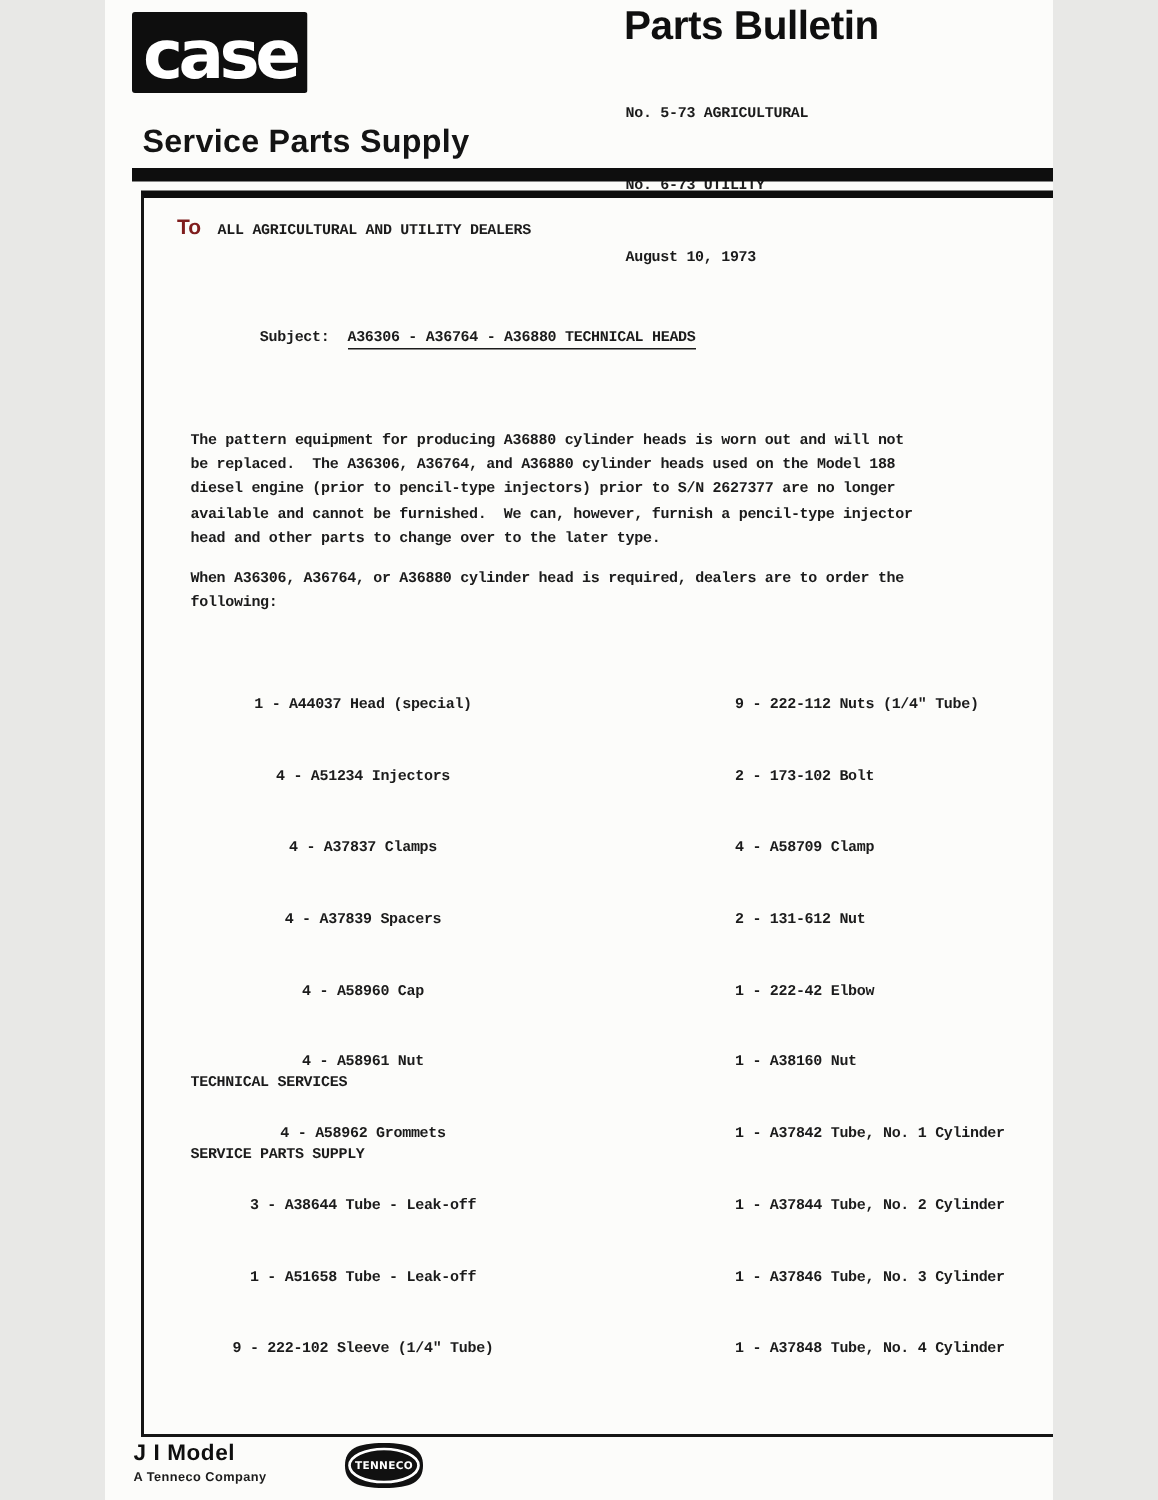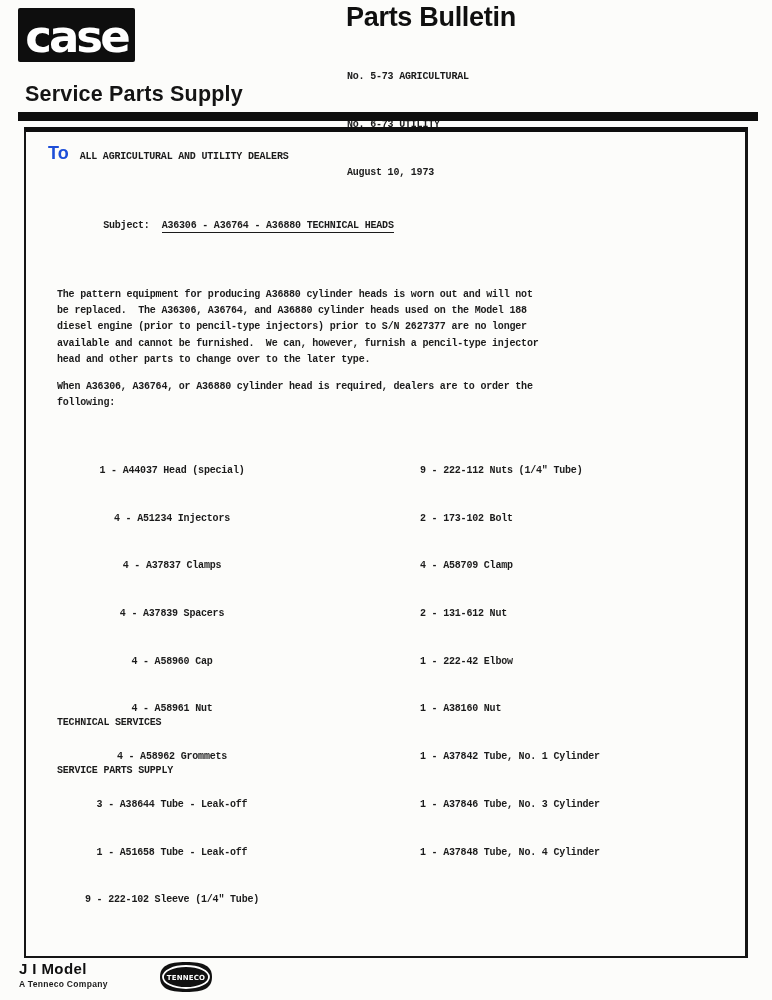--- a/index.html
+++ b/index.html
@@ -1,18 +1,18 @@
 <!DOCTYPE html>
 <html><head>
 <meta charset="utf-8">
 <style>
   html,body { margin:0; padding:0; background:#e8e8e6; }
   .page {
     position:relative;
-    width:772px; height:1000px;
+    width:632px; height:1000px;
     margin:0 auto;
     background:#fcfcfa;
     color:#1b1b1b;
     overflow:hidden;
     font-family:"Liberation Mono","DejaVu Sans Mono",monospace;
   }
   .mono {
     font-family:Liberation Mono, monospace;
     font-weight:700;
     font-size:10px;
@@ -45,21 +45,21 @@
     box-sizing:border-box;
     border-top:5px solid #0e0e0e;
     border-left:2px solid #151515;
     border-right:3px solid #151515;
     border-bottom:2px solid #151515;
   }
 
   .to-line { position:absolute; left:48px; top:143px; }
   .to-label {
     font-family:"Liberation Sans",sans-serif;
-    font-weight:600; font-size:18px; color:#1d4ed8;
+    font-weight:600; font-size:14px; color:#7f1d1d;
     vertical-align:baseline;
     margin-top:15px;
   }
   .to-value { margin-left:11px; }
 
   .attention-line { position:absolute; left:80px; top:179px; }
   .subject-line  { position:absolute; left:80px; top:209px; }
   .field-value { margin-left:12px; }
   .underlined { border-bottom:1.6px solid #1b1b1b; padding-bottom:1px; }
 
@@ -140,20 +140,21 @@
   </div>
 
   <div class="parts-col parts-right mono">
     <div>9 - 222-112 Nuts (1/4" Tube)</div>
     <div>2 - 173-102 Bolt</div>
     <div>4 - A58709 Clamp</div>
     <div>2 - 131-612 Nut</div>
     <div>1 - 222-42 Elbow</div>
     <div>1 - A38160 Nut</div>
     <div>1 - A37842 Tube, No. 1 Cylinder</div>
+    <div>1 - A37844 Tube, No. 2 Cylinder</div>
     <div>1 - A37846 Tube, No. 3 Cylinder</div>
     <div>1 - A37848 Tube, No. 4 Cylinder</div>
   </div>
 
   <div class="signature mono">
     <div>TECHNICAL SERVICES</div>
     <div>SERVICE PARTS SUPPLY</div>
   </div>
 
   <div class="footer-company">J I Model</div>

